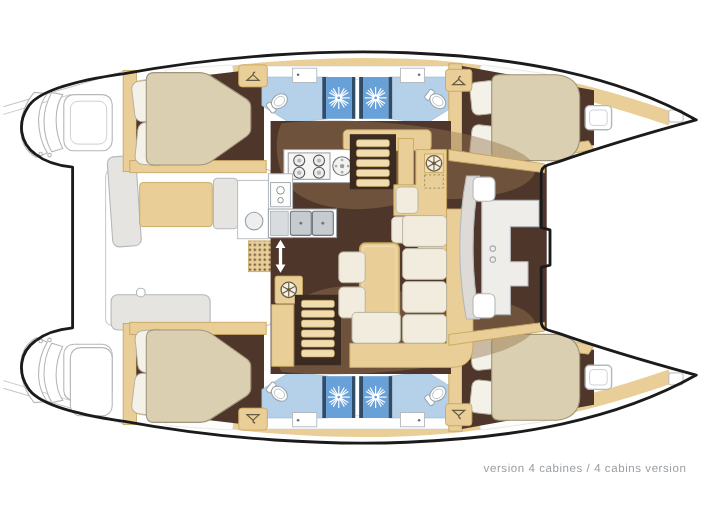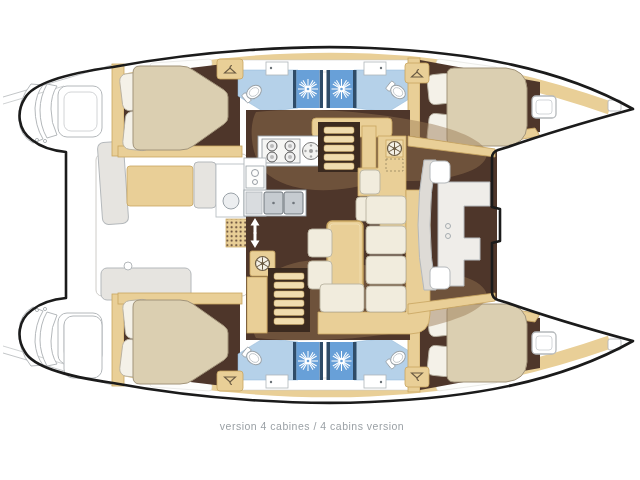--- a/index.html
+++ b/index.html
@@ -6,21 +6,21 @@
     --outline:#1b1b1b; --hullBand:#e9cf97; --woodDark:#c8a55f; --woodLight:#f0dcae;
     --floorBrown:#4e362a; --floorBrownDark:#3b2a1f; --bedCream:#dbcfb1; --bedStroke:#a2947a;
     --cushionCream:#f1ecdd; --cushionStroke:#b9b3a0; --bathFloorBlue:#b5d1e9; --showerBlue:#68a0d8;
     --showerNavy:#2f4c68; --steel:#c6cbd0; --lineGray:#b4b8bb; --softGray:#e6e4e0;
     --tanShade:#96764f; --captionGray:#9aa0a5; --white:#ffffff;
   }
   html,body{margin:0;padding:0;background:#fff;}
   .stage{position:relative;width:640px;height:480px;background:#fff;overflow:hidden;
          font-family:"Liberation Sans", sans-serif;}
   .plan-svg{position:absolute;left:0;top:0;}
-  .caption{position:absolute;left:0;top:420px;width:624px;text-align:center;
+  .caption{position:absolute;left:0;top:420px;width:624px;text-align:right;
            font-size:10.5px;letter-spacing:0.5px;color:var(--captionGray);}
   .beige{fill:var(--hullBand);stroke:var(--woodDark);stroke-width:0.8;}
   .brown{fill:var(--floorBrown);stroke:none;}
   .cream{fill:var(--cushionCream);stroke:var(--cushionStroke);stroke-width:0.9;}
   .grayline{fill:#ffffff;stroke:var(--lineGray);stroke-width:1;}
   .softfill{fill:var(--softGray);stroke:var(--lineGray);stroke-width:1;}
 </style>
 </head>
 <body>
 

